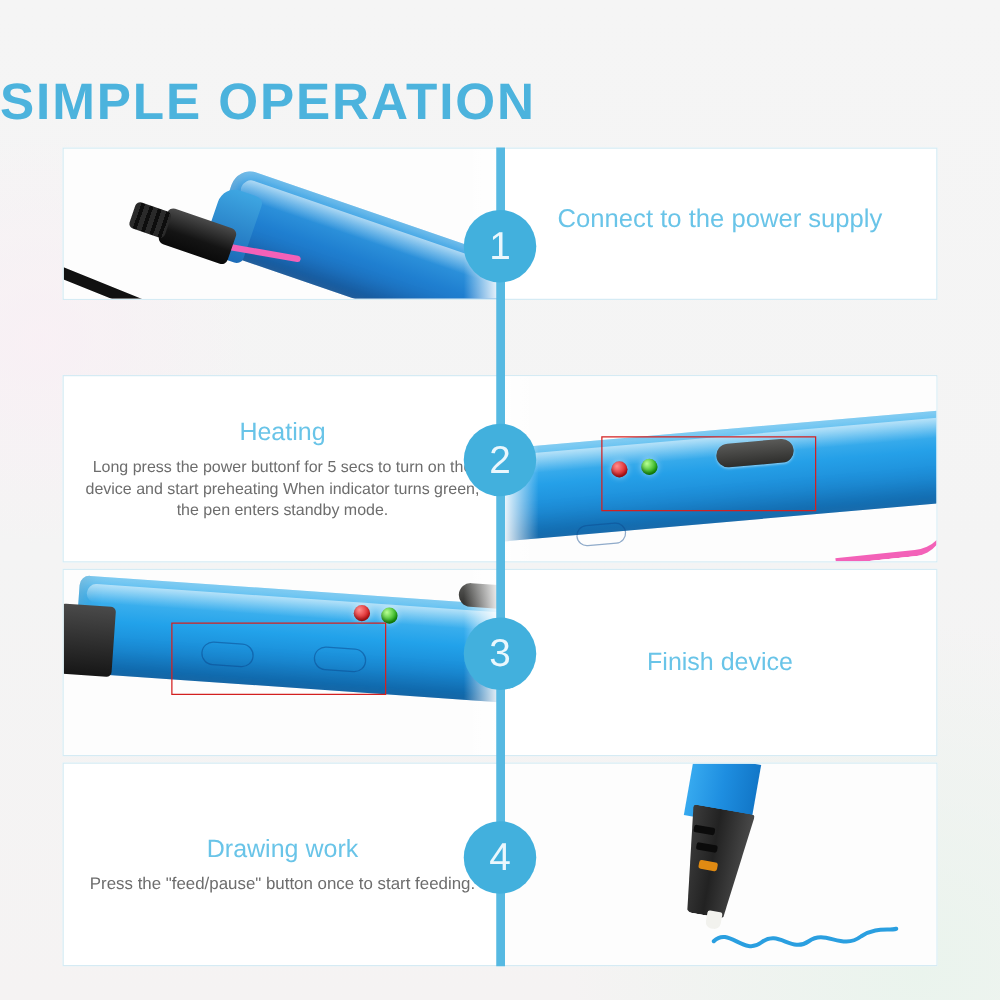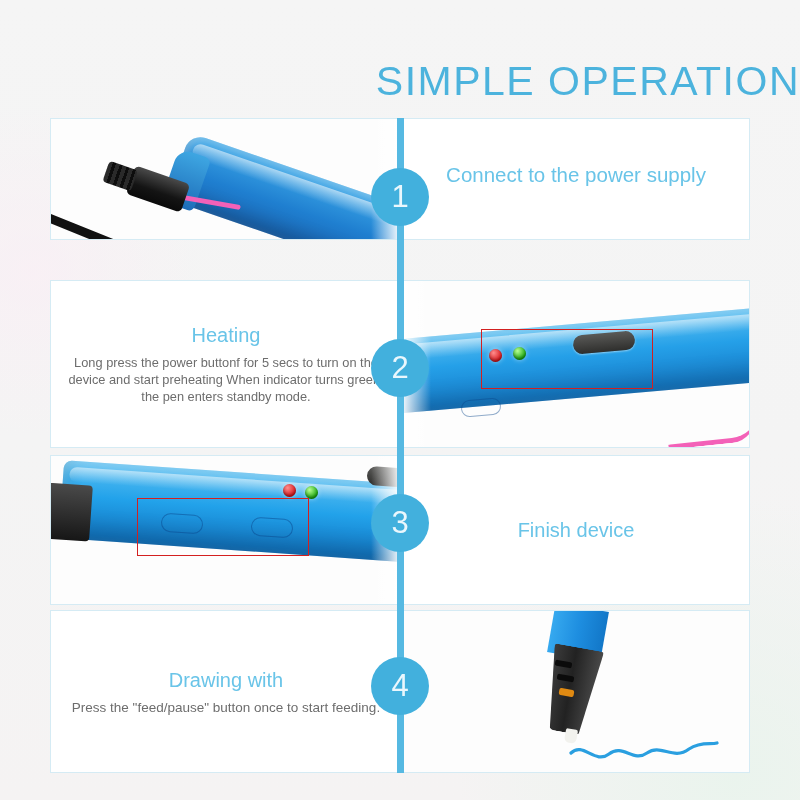--- a/index.html
+++ b/index.html
@@ -21,23 +21,23 @@
       radial-gradient(circle at 4% 34%, rgba(250,238,245,0.7) 0%, rgba(250,238,245,0) 18%),
       linear-gradient(180deg, #f5f5f5 0%, #f4f4f4 55%, #f5f3f3 100%);
   }
 
   
   .title {
     position: absolute;
     top: 58px;
     left: 0;
     width: 800px;
-    text-align: right;
+    text-align: left;
     font-size: 41px;
-    font-weight: 400;
+    font-weight: 700;
     letter-spacing: 1.5px;
     color: #4cb3dd;
     font-family: "Liberation Sans", sans-serif;
   }
 
   
   .spine {
     position: absolute;
     left: 400px;
     top: 118px;
@@ -52,21 +52,21 @@
   .card {
     position: absolute;
     left: 50px;
     width: 700px;
     background: #ffffff;
     border: 1px solid #d5ebf4;
     overflow: hidden;
     z-index: 1;
   }
   .card-1 { top: 118px;  height: 122px; }
-  .card-2 { top: 280px;  height: 168px; }
+  .card-2 { top: 300px;  height: 150px; }
   .card-3 { top: 455px;  height: 150px; }
   .card-4 { top: 610px;  height: 163px; }
 
   .half {
     position: absolute;
     top: 0;
     height: 100%;
     width: 350px;
   }
   .half.left  { left: 0; }
@@ -408,21 +408,21 @@
         <div class="step-head">Finish device</div>
         <div class="step-desc"></div>
       </div>
     </div>
   </div>
 
   <div class="card card-4">
 
     <div class="half left">
       <div class="textblock t4">
-        <div class="step-head">Drawing with</div>
+        <div class="step-head">Drawing work</div>
         <div class="step-desc">Press the "feed/pause" button once to start feeding.</div>
       </div>
     </div>
 
     <div class="half right">
       <div class="photo">
         <div class="p4-shaft"></div>
         <div class="p4-nozzle"></div>
         <div class="p4-slot p4-slot-1"></div>
         <div class="p4-slot p4-slot-2"></div>

